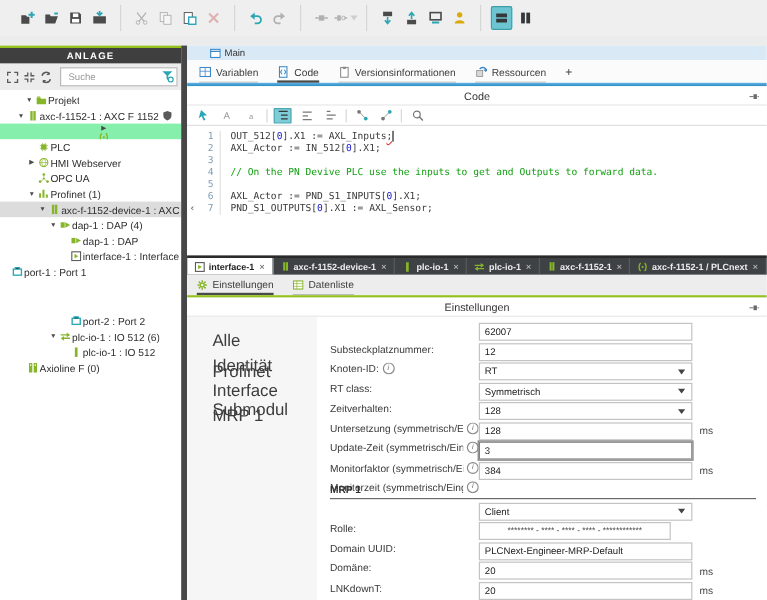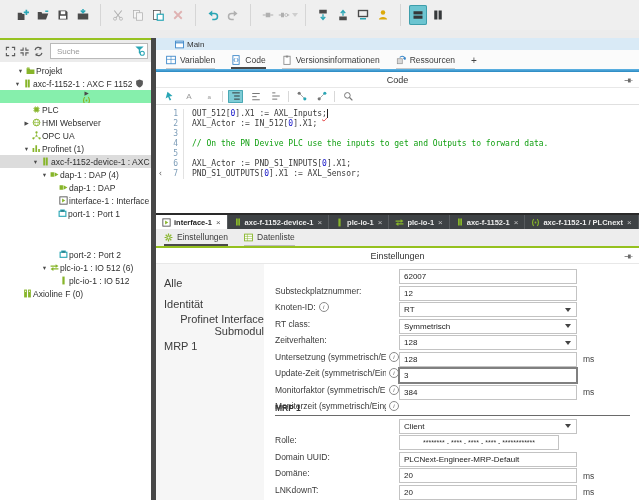--- a/index.html
+++ b/index.html
@@ -63,21 +63,21 @@
   #btabs{height:14px;background:#3e4245;border-top:2px solid #2a2a2a;display:flex;align-items:stretch;overflow:hidden;}
   .btab{display:flex;align-items:center;gap:3px;padding:0 6px;border-right:1px solid #575b5e;font-size:7.5px;font-weight:bold;color:#ececec;white-space:nowrap;}
   .btab .x{font-weight:normal;opacity:.75;margin-left:1px;font-size:8px;}
   .btab.active{background:#fff;color:#222;}
   #subtabs{height:17px;background:#ededed;display:flex;align-items:flex-end;gap:16px;padding-left:8px;}
   .stab{display:flex;align-items:center;gap:4px;font-size:8.5px;color:#3c3c3c;padding-bottom:3px;border-bottom:1px solid #bbb;}
   .stab.active{border-bottom:2px solid #4a4a4a;padding-bottom:2px;}
   #green-line{height:2px;background:#95c11f;}
   #detail-content{flex:1;display:flex;overflow:hidden;}
   #cats{width:108px;background:#f6f6f6;padding-top:8px;flex:none;}
-  .cat{height:21px;display:flex;align-items:center;padding-left:8px;font-size:11px;color:#3c3c3c;text-align:right;}
+  .cat{height:21px;display:flex;align-items:center;padding-left:21px;font-size:14px;color:#3c3c3c;}
   #form{flex:1;padding:6px 0 0 11px;overflow:hidden;}
   .frow{display:flex;align-items:center;height:13px;margin-bottom:3.5px;}
   .flabel{width:124px;flex:none;font-size:8.5px;color:#3a3a3a;display:flex;align-items:center;white-space:nowrap;overflow:hidden;margin-top:28px;}
   .info{width:8px;height:8px;border:1px solid #8a8a8a;border-radius:50%;font-size:6px;line-height:8px;text-align:center;color:#666;display:inline-block;margin-left:3px;flex:none;font-style:italic;}
   .ctl{width:168px;height:13px;border:1px solid #c3c3c3;background:#fff;font-size:8px;color:#222;display:flex;align-items:center;padding:0 4px;box-sizing:content-box;position:relative;}
   .ctl.select::after{content:"";position:absolute;right:5px;top:4.5px;width:0;height:0;border-left:3.5px solid transparent;border-right:3.5px solid transparent;border-top:4px solid #444;}
   .ctl.masked{width:150px;justify-content:center;font-size:7px;letter-spacing:0px;color:#333;}
   .ctl.focused{box-shadow:0 0 0 1px #808080;border-color:#808080;}
   .fsuffix{margin-left:6px;font-size:8.5px;color:#444;}
   .fsection{width:355px;margin:4px 0 4px 0;border-bottom:1px solid #6a6a6a;padding-bottom:2px;font-size:8.5px;font-weight:bold;color:#333;}
@@ -243,20 +243,23 @@
             <svg viewBox="0 0 16 16" width="12" height="12">
               <rect x="3" y="2" width="4.2" height="12" fill="#35383a"></rect>
               <rect x="8.8" y="2" width="4.2" height="12" fill="#35383a"></rect>
             </svg>
           </span>
         </span>
       </div>
     </div>
 
   <div id="left-panel">
+    <div id="plant-cap">
+      <span>ANLAGE</span>
+    </div>
     <div id="tree-tools">
       <span id="tree-tool-btns" style="display: flex;">
           <span class="mini-btn">
             <span style="display: inline-flex;">
               <svg viewBox="0 0 16 16" width="11" height="11">
                 <path fill="none" stroke="#5a5a5a" stroke-width="1.6" d="M2 6V2h4M14 6V2h-4M2 10v4h4M14 10v4h-4"></path>
               </svg>
             </span>
           </span>
           <span class="mini-btn">
@@ -279,21 +282,21 @@
         <input placeholder="Suche" style="">
         <span class="s-ic"><span style="display: inline-flex;">
               <svg viewBox="0 0 16 16" width="11" height="11">
                 <path d="M2 2h12l-5 5v6l-2-1.5V7z" fill="#2aa6b5"></path>
                 <circle cx="12" cy="12" r="3" fill="none" stroke="#2aa6b5" stroke-width="1.5"></circle>
               </svg>
             </span></span>
       </span>
     </div>
     <div id="tree">
-        <div class="trow" style="padding-left: 16px;">
+        <div class="trow" style="padding-left: 4px; margin-left: 16px;">
           <span class="t-arrow">▼</span>
           <span class="t-icon">
             <svg viewBox="0 0 16 16" width="9" height="9">
               <path fill="#87b52a" d="M1 4h5l1.5 2H15v8H1z"></path>
               <path fill="#87b52a" d="M1 4l1-1.5h4L7 4z"></path>
             </svg>
           </span>
           <span class="t-label">Projekt</span>
         </div>
         <div class="trow" style="padding-left: 13px;">
@@ -396,21 +399,21 @@
         <div class="trow" style="padding-left: 49px;">
           <span class="t-arrow"></span>
           <span class="t-icon">
             <svg viewBox="0 0 16 16" width="9" height="9">
               <rect x="1.5" y="1.5" width="13" height="13" fill="#fff" stroke="#555" stroke-width="1.6"></rect>
               <path d="M5.5 4.5L11 8l-5.5 3.5z" fill="#87b52a"></path>
             </svg>
           </span>
           <span class="t-label">interface-1 : Interface</span>
         </div>
-        <div class="trow" style=" margin-left: 48px;">
+        <div class="trow" style="">
           <span class="t-arrow"></span>
           <span class="t-icon">
             <svg viewBox="0 0 16 16" width="9" height="9">
               <rect x="2" y="4" width="12" height="9" fill="none" stroke="#2aa6b5" stroke-width="2"></rect>
               <path stroke="#2aa6b5" stroke-width="2" d="M5 4V2h6v2"></path>
             </svg>
           </span>
           <span class="t-label">port-1 : Port 1</span>
         </div>
         <div class="trow" style="padding-left: 49px; margin-top: 28px;">

